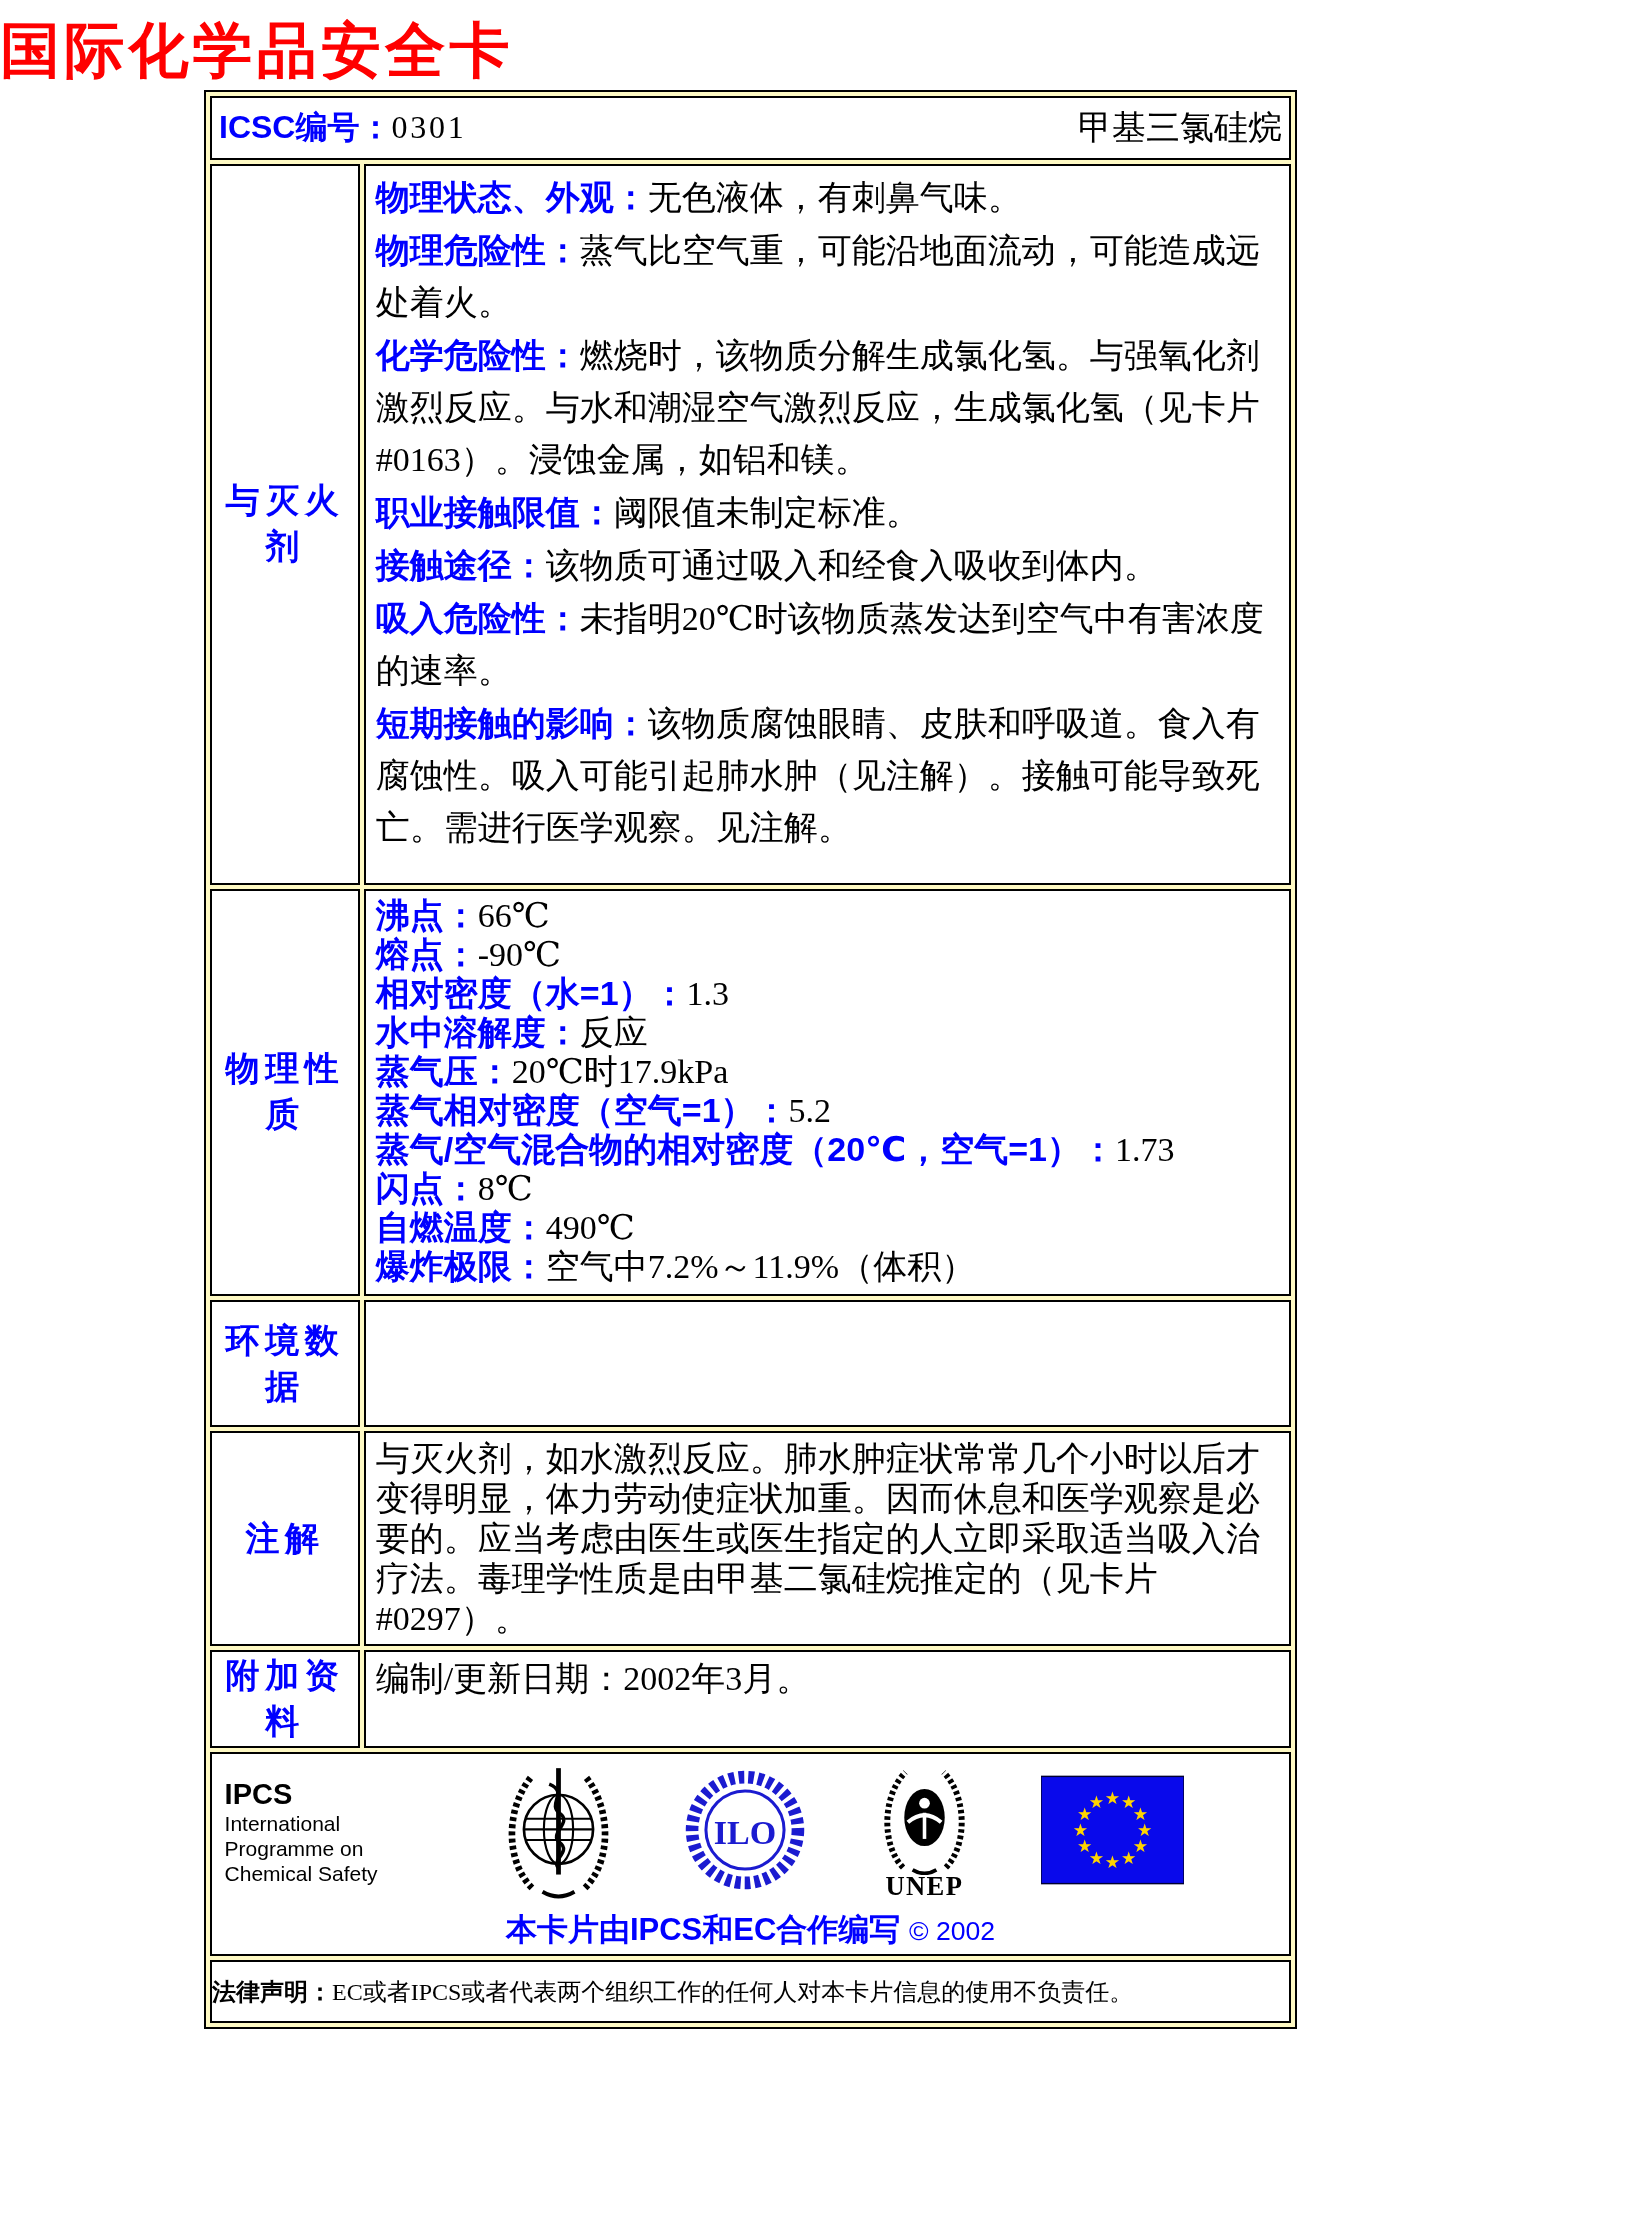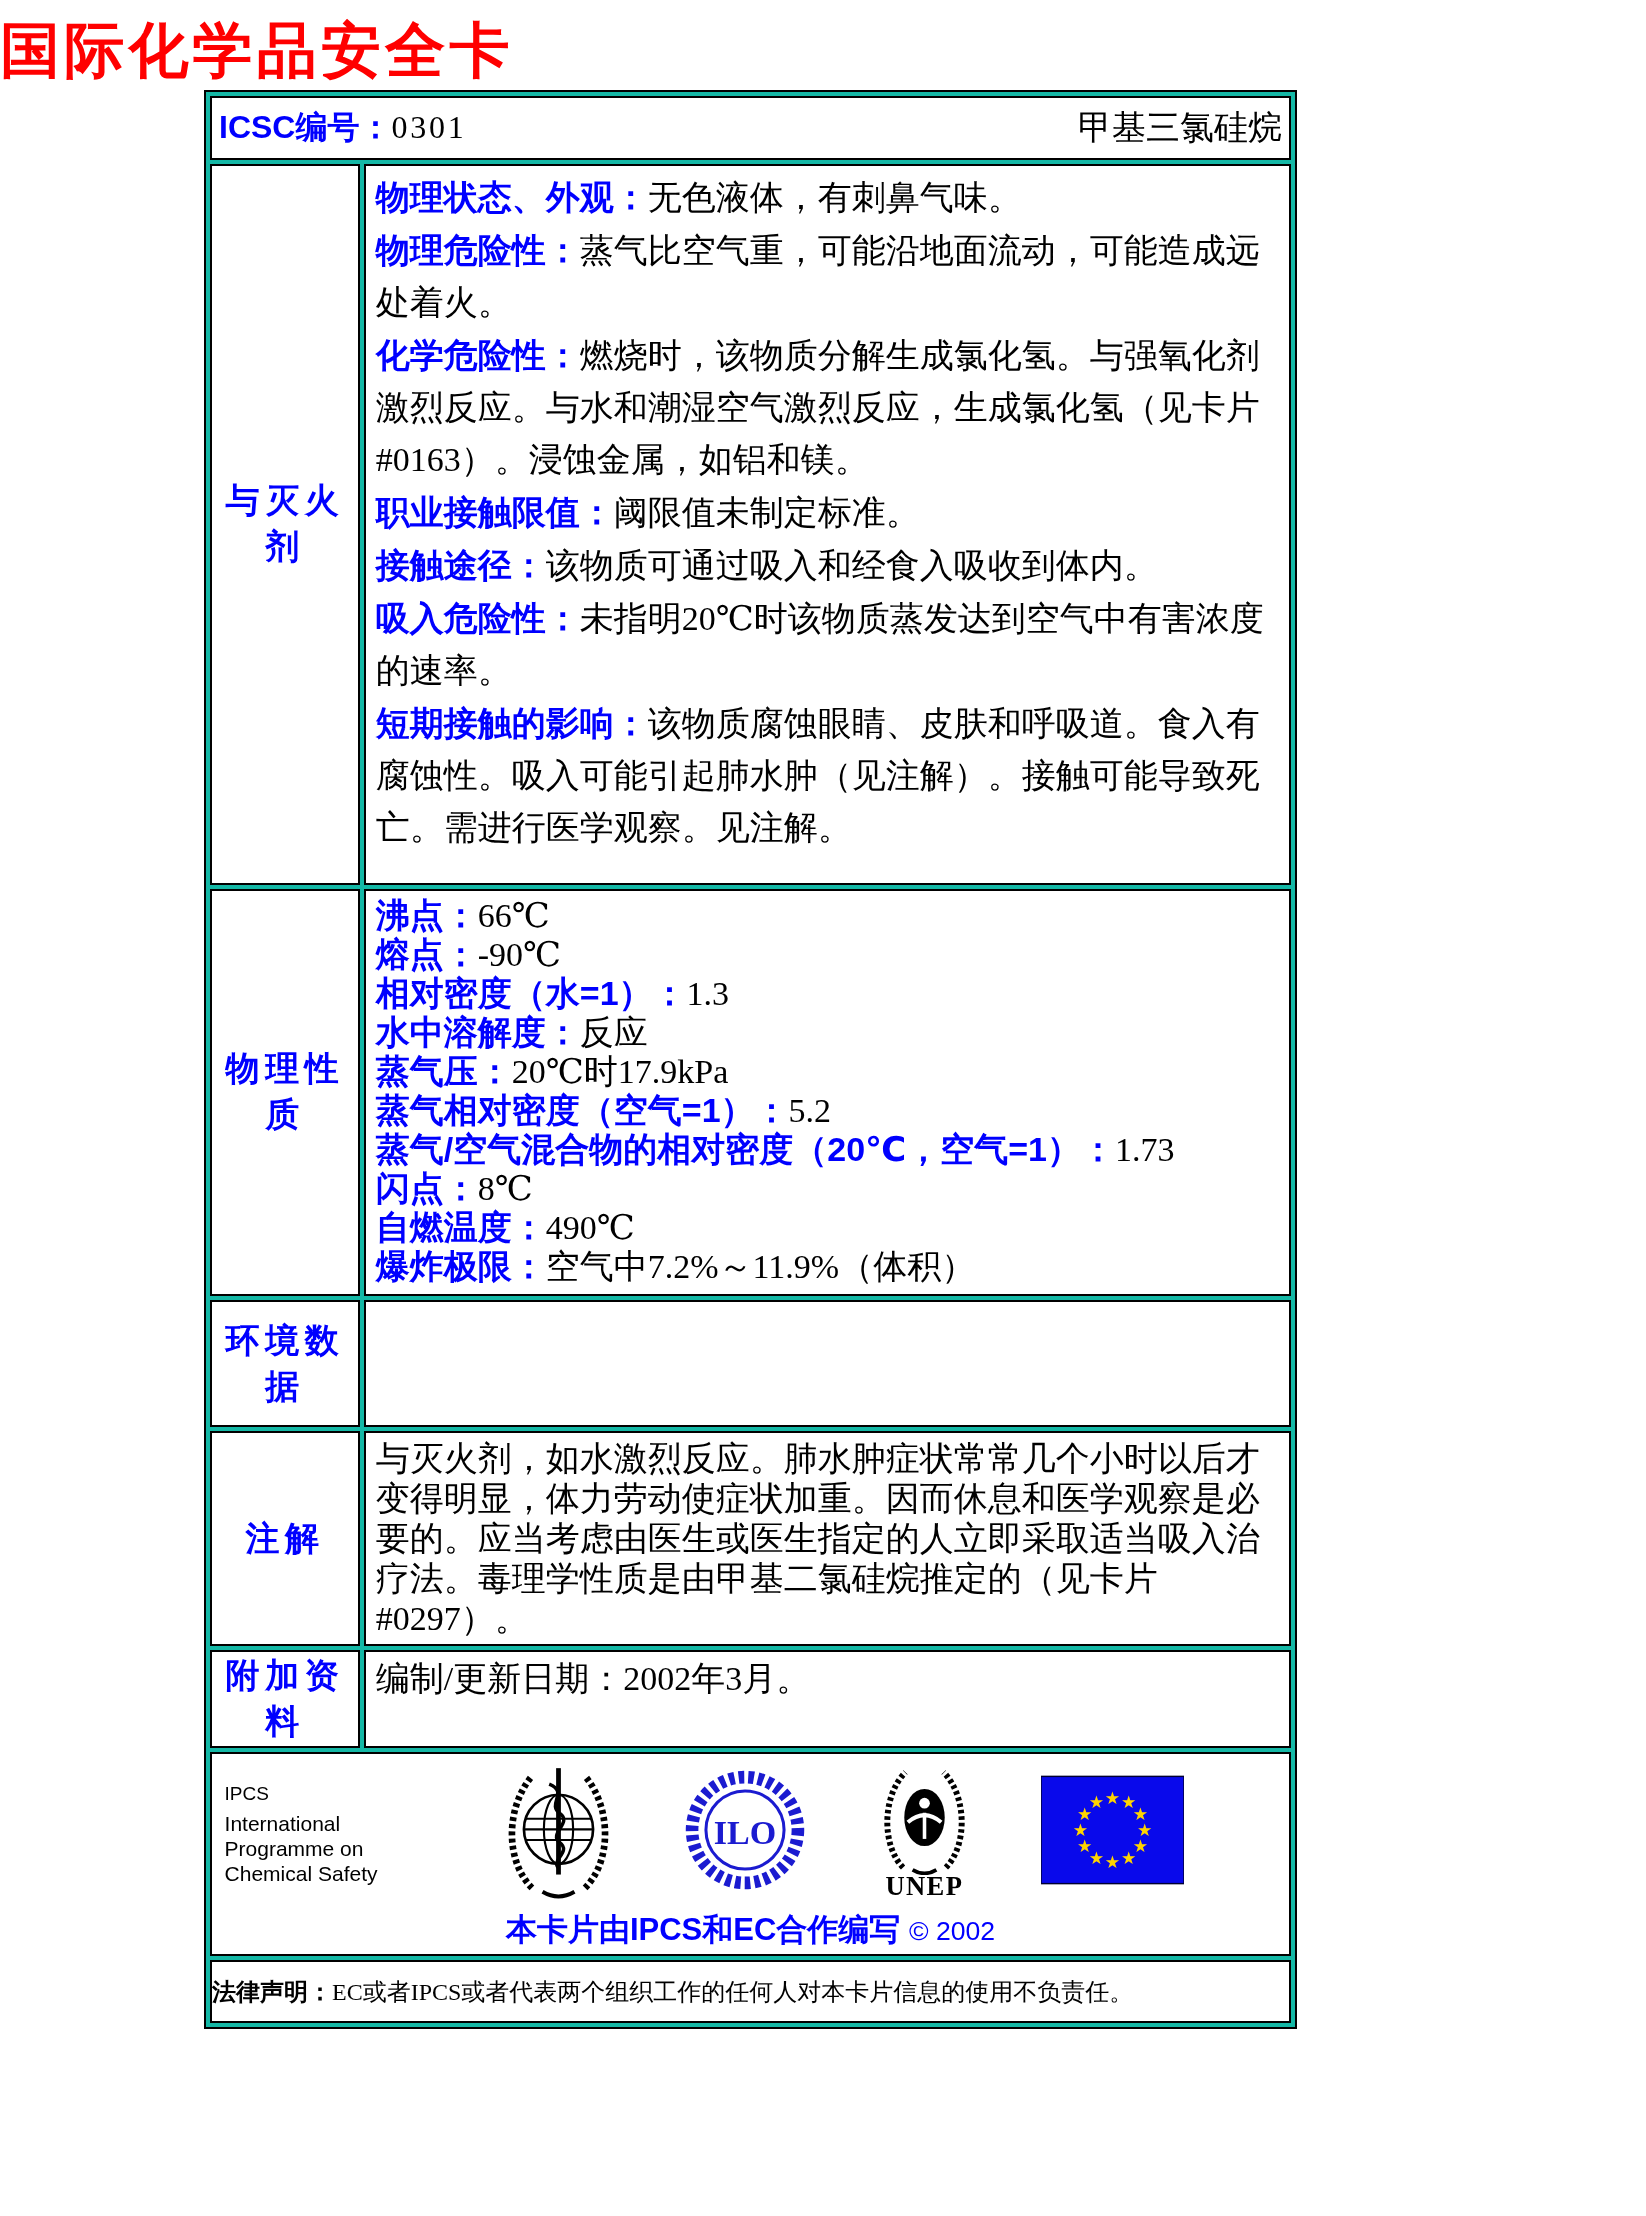--- a/index.html
+++ b/index.html
@@ -6,21 +6,21 @@
   body{width:1647px;height:2216px;position:relative;
        font-family:"Liberation Serif","DejaVu Serif",serif;color:#000;}
 
   
   .page-title{margin:7px 0 0 0;padding-top:5.6px;
     color:#ff0000;font-size:60px;font-weight:bold;letter-spacing:4.2px;
     font-family:"Liberation Serif","DejaVu Serif",serif;line-height:77px;}
 
   
   table.card{border-collapse:separate;border-spacing:4.2px;border:2.8px solid #000;
-    width:1093px;margin-left:204px;table-layout:fixed;background:#14b8a6;}
+    width:1093px;margin-left:204px;table-layout:fixed;background:#fef9c3;}
   col.c1{width:150px;}
   td{border:2.1px solid #000;vertical-align:top;background:#fff;}
 
   
   td.hdrcell{height:60px;vertical-align:middle;padding:0 7px;}
   .hdrflex{display:flex;justify-content:space-between;align-items:center;}
   .hdrlbl{color:#0000ff;font-weight:bold;font-size:32px;
     font-family:"Liberation Sans","DejaVu Sans",sans-serif;}
   .hdrnum{font-size:32px;letter-spacing:2.8px;}
   .chem{font-size:34px;}
@@ -38,21 +38,21 @@
   td.notes{height:158px;} .notes p{margin:0;line-height:40px;}
   td.addl{height:42px;}   .addl p{margin:0;line-height:42px;}
   .lbl{color:#0000ff;font-weight:bold;
     font-family:"Liberation Sans","DejaVu Sans",sans-serif;}
 
   
   td.footcell{height:180px;vertical-align:middle;padding:5.6px 0 2.8px 0;}
   .foot{display:flex;align-items:center;justify-content:space-between;
         padding:0 105px 0 12.6px;}
   .ipcsblock{width:210px;font-family:"Liberation Sans","DejaVu Sans",sans-serif;}
-  .ipcs-big{font-size:19px;font-weight:normal;line-height:34px;}
+  .ipcs-big{font-size:29px;font-weight:bold;line-height:34px;}
   .ipcs-sub{font-size:21px;line-height:25px;}
   .logobox{flex:0 0 auto;text-align:center;}
   .uneptxt{font-size:26.6px;font-weight:bold;letter-spacing:1.4px;margin-top:-5.6px;
     font-family:"Liberation Serif","DejaVu Serif",serif;}
   .credit{ text-align:center;margin-top:7px;color:#0000ff;font-weight:bold;
     font-size:31px;font-family:"Liberation Sans","DejaVu Sans",sans-serif;}
   .credit .cpy{font-weight:normal;font-size:26.6px;}
 
   
   td.legalcell{height:59px;vertical-align:middle;padding:0 0;font-size:24px;}

